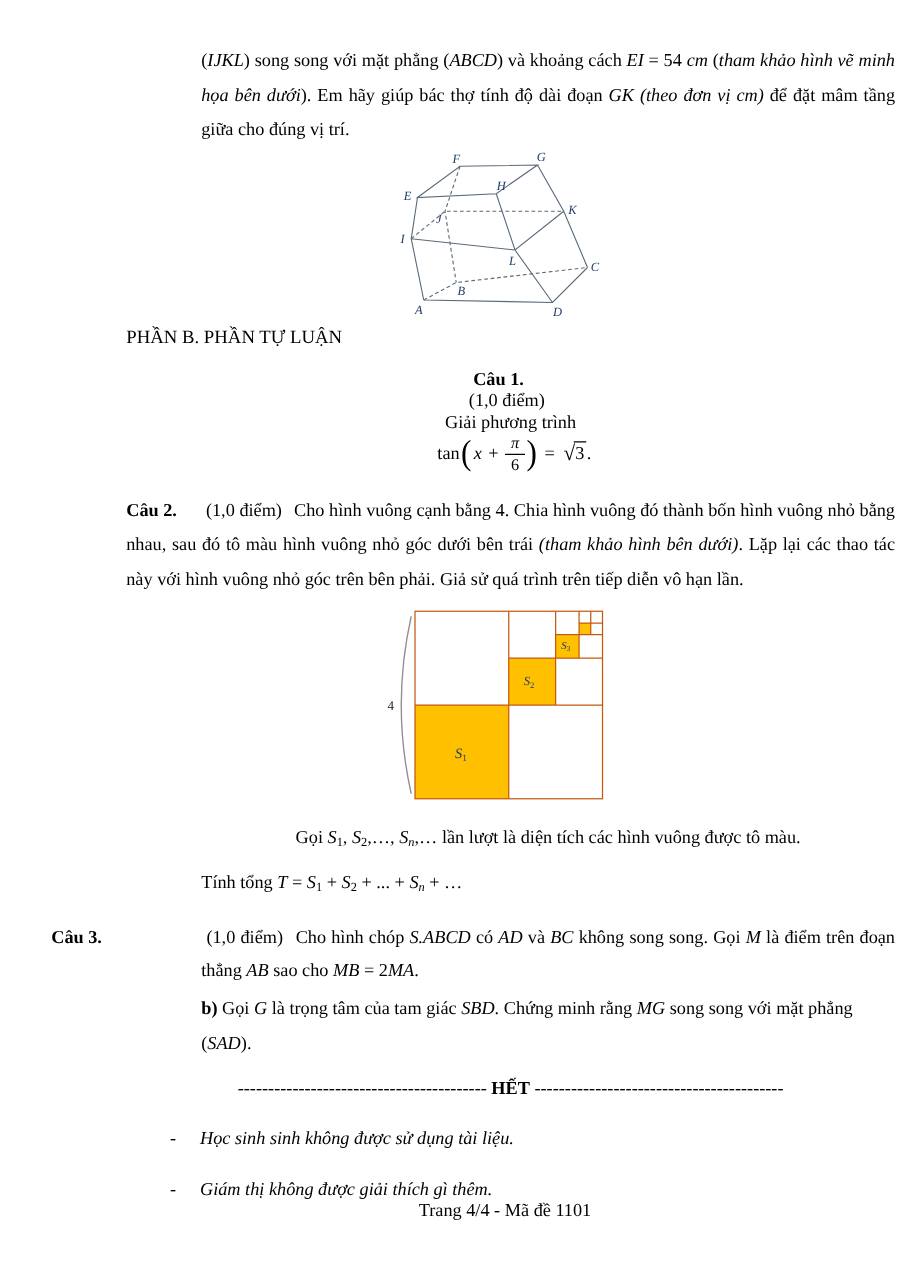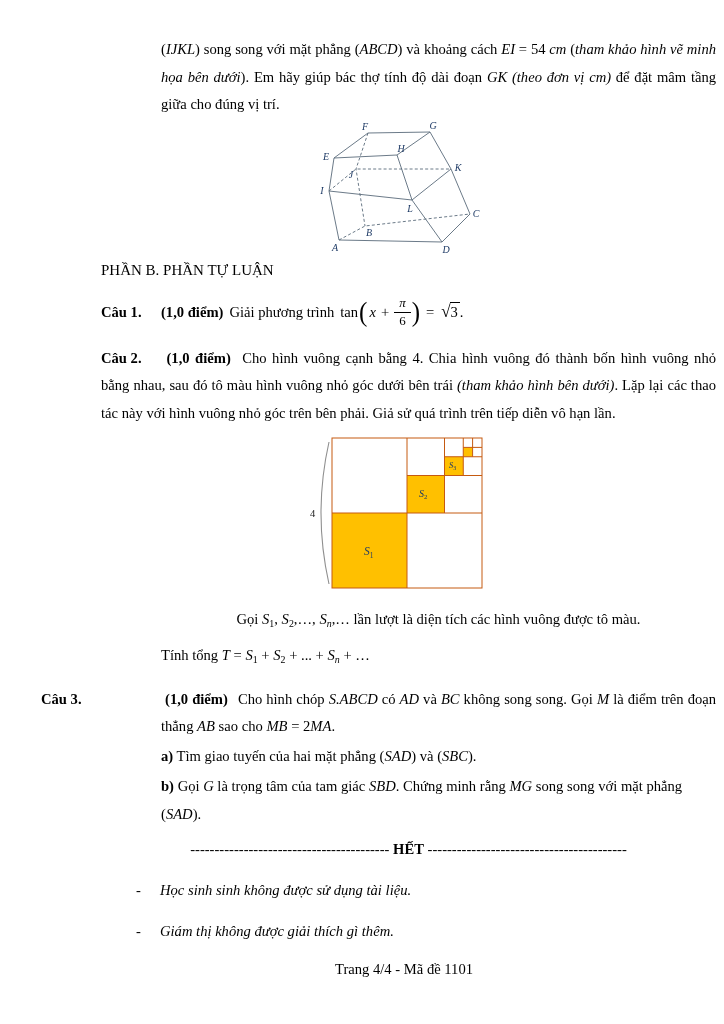--- a/index.html
+++ b/index.html
@@ -20,23 +20,23 @@
 
   .intro { margin: 36px 44px 0 125px; text-align: justify; }
 
   .fig-center { display: flex; justify-content: center; }
   .fig1 { margin-top: 2px; }
   .fig2 { margin-top: 6px; }
 
   .heading { margin: 4px 44px 0 65px; font-weight: 400; font-size: 15px; line-height: 1.5; }
 
   .qlabel { font-weight: 700; display: inline-block; min-width: 60px; }
-  .qpoints { font-weight: 700; margin-right: 6px; }
+  .qpoints { font-weight: 400; margin-right: 6px; }
 
-  .q1 { margin: 14px 44px 0 65px; display: flex; align-items: center; }
+  .q1 { margin: 14px 44px 0 65px; display: flex; align-items: center; flex-direction: column; }
   .q2 { margin: 16px 44px 0 65px; text-align: justify; }
   .q3 { margin: 16px 44px 0 65px; padding-left: 60px; text-indent: -60px; text-align: justify; }
   .q3item { margin: 2px 44px 0 125px; text-align: left; }
 
   .sub-line { margin: 14px 44px 0 125px; text-align: center; }
   .sub-line2 { margin: 8px 44px 0 125px; }
 
   
   .eq { display: inline-flex; align-items: center; margin-left: 6px; }
   .eq .fn { font-style: normal; }
@@ -146,21 +146,20 @@
   </div>
 
   <p class="sub-line"><span>Gọi </span><span class="rt-i">S</span><span class="rt-sub">1</span><span>, </span><span class="rt-i">S</span><span class="rt-sub">2</span><span>,…, </span><span class="rt-i">S</span><span class="rt-i rt-sub">n</span><span>,… lần lượt là diện tích các hình vuông được tô màu.</span></p>
   <p class="sub-line2"><span>Tính tổng </span><span class="rt-i">T</span><span> = </span><span class="rt-i">S</span><span class="rt-sub">1</span><span> + </span><span class="rt-i">S</span><span class="rt-sub">2</span><span> + ... + </span><span class="rt-i">S</span><span class="rt-i rt-sub">n</span><span> + …</span></p>
 
   <p class="q3">
     <span class="qlabel">Câu 3.</span>
     <span class="qpoints">(1,0 điểm)</span>
     <span><span>Cho hình chóp </span><span class="rt-i">S.ABCD</span><span> có </span><span class="rt-i">AD</span><span> và </span><span class="rt-i">BC</span><span> không song song. Gọi </span><span class="rt-i">M</span><span> là điểm trên đoạn thẳng </span><span class="rt-i">AB</span><span> sao cho </span><span class="rt-i">MB</span><span> = 2</span><span class="rt-i">MA</span><span>.</span></span>
   </p>
-  <p class="q3item"><span class="rt-b">a)</span><span> Tìm giao tuyến của hai mặt phẳng (</span><span class="rt-i">SAD</span><span>) và (</span><span class="rt-i">SBC</span><span>).</span></p>
   <p class="q3item"><span class="rt-b">b)</span><span> Gọi </span><span class="rt-i">G</span><span> là trọng tâm của tam giác </span><span class="rt-i">SBD</span><span>. Chứng minh rằng </span><span class="rt-i">MG</span><span> song song với mặt phẳng (</span><span class="rt-i">SAD</span><span>).</span></p>
 
   <p class="het"><span>----------------------------------------- </span><span class="rt-b">HẾT</span><span> -----------------------------------------</span></p>
 
   <p class="note">
     <span class="dash">-</span><span>Học sinh sinh không được sử dụng tài liệu.</span>
   </p>
   <p class="note">
     <span class="dash">-</span><span>Giám thị không được giải thích gì thêm.</span>
   </p>

